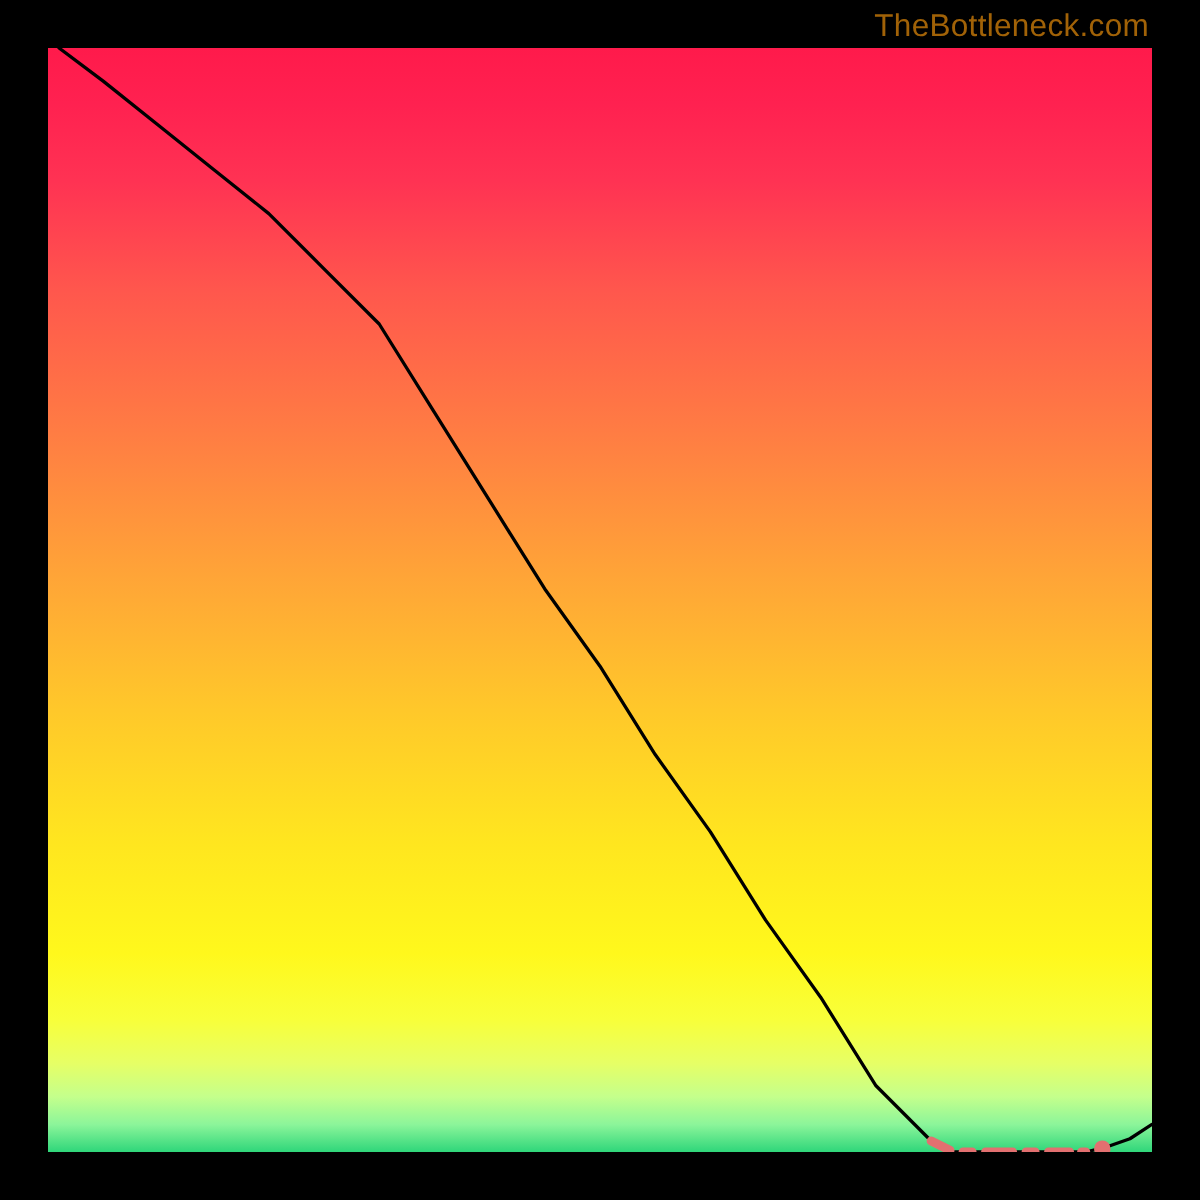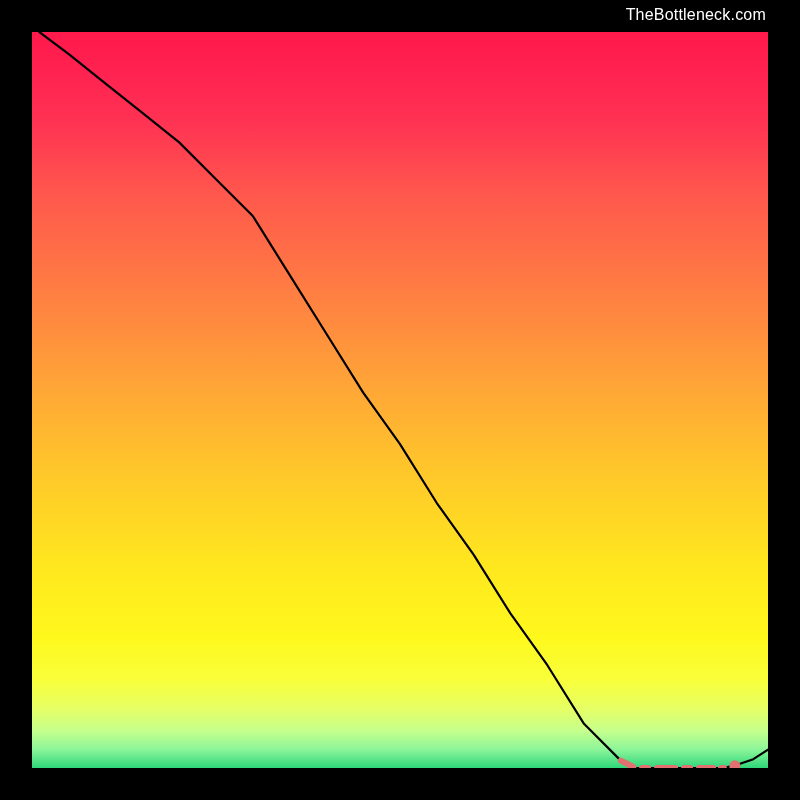--- a/index.html
+++ b/index.html
@@ -22,22 +22,22 @@
     left: 32px;
     top: 32px;
     width: 736px;
     height: 736px;
     overflow: hidden;
   }
   .watermark {
     position: absolute;
     top: 6px;
     right: 34px;
-    color: #ffffff;
-    font-size: 16px;
+    color: #a16207;
+    font-size: 21px;
     font-weight: 400;
     letter-spacing: 0.2px;
   }
 </style>
 </head>
 <body>
 
 <div class="frame">
   <div class="watermark">TheBottleneck.com</div>
 

